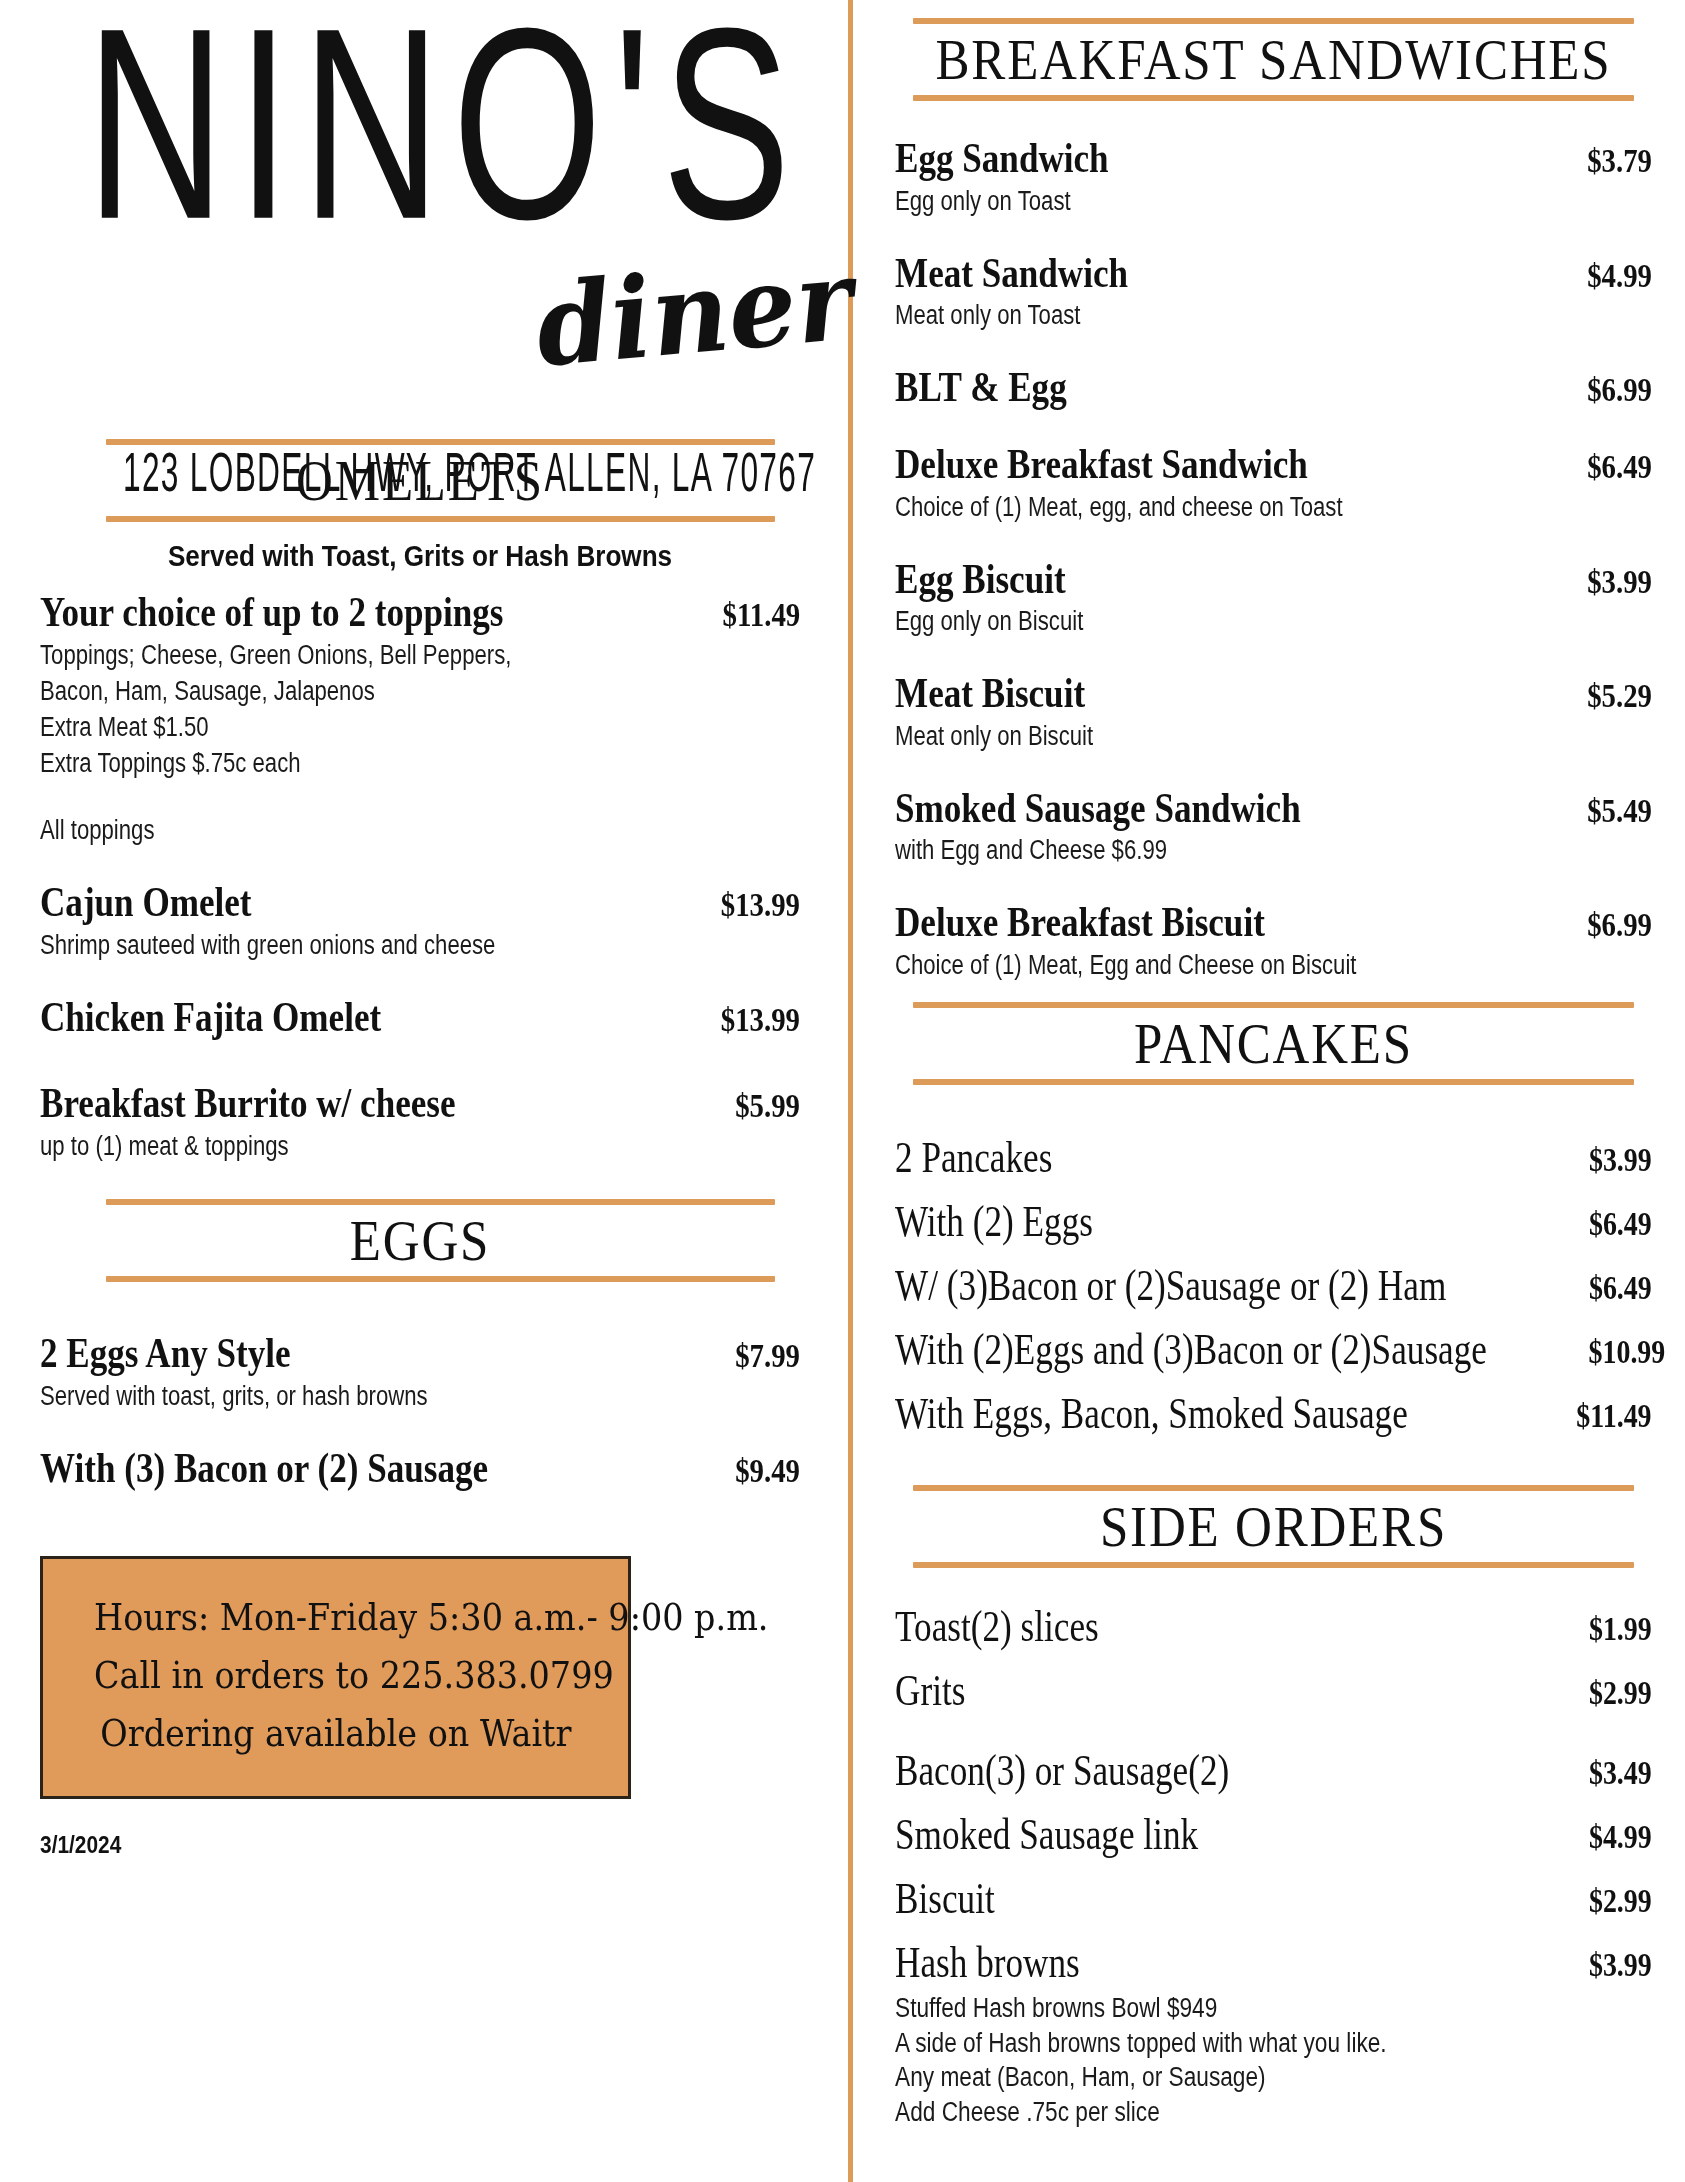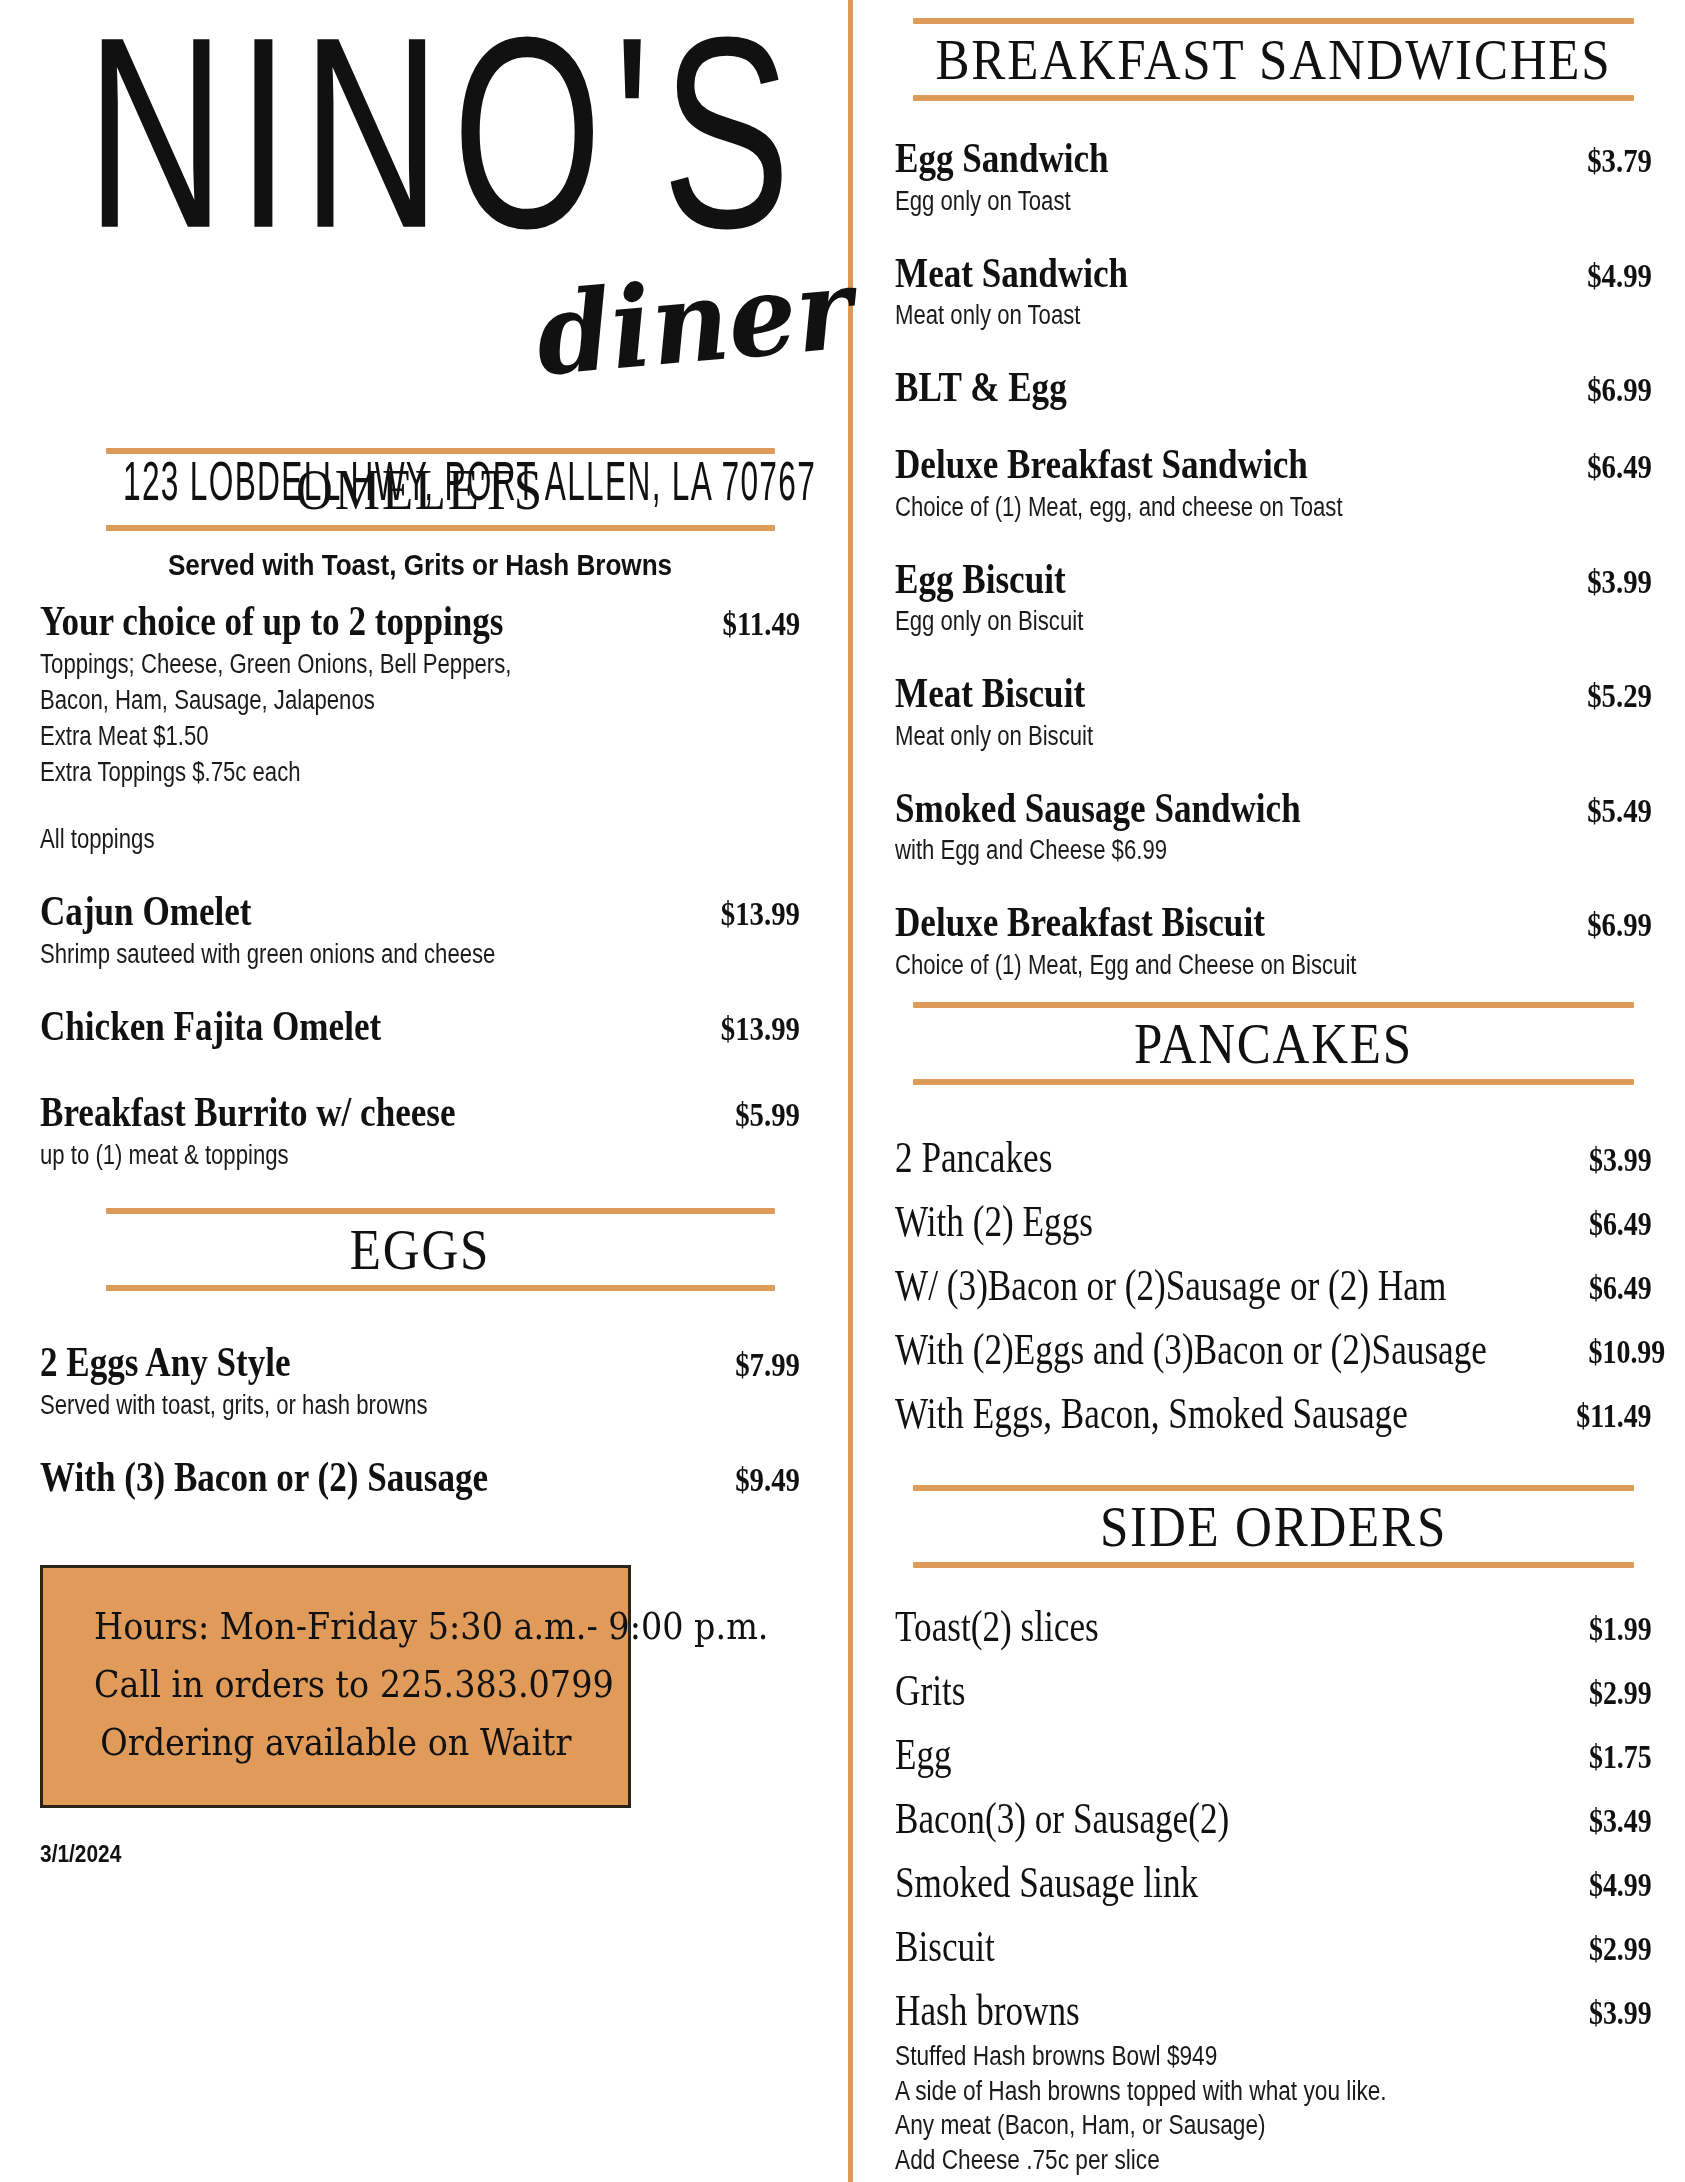--- a/index.html
+++ b/index.html
@@ -29,21 +29,21 @@
     height: 2182px;
     background: #dd9b5a;
   }
 
   
   .col-left {
     position: absolute;
     left: 0; top: 0;
     width: 848px;
     height: 2182px;
-    padding: 17px 48px 0 40px;
+    padding: 8px 48px 0 40px;
   }
   .col-right {
     position: absolute;
     left: 853px; top: 0;
     width: 832px;
     height: 2182px;
     padding: 0 33px 0 42px;
   }
 
   
@@ -444,24 +444,20 @@
       <div class="item">
         <span class="item-name">Toast(2) slices</span>
         <span class="item-price">$1.99</span>
       </div>
       <div class="gap-sm"></div>
       <div class="item">
         <span class="item-name">Grits</span>
         <span class="item-price">$2.99</span>
       </div>
       <div class="gap-sm"></div>
-      <div class="item">
-        <span class="item-name">Egg</span>
-        <span class="item-price">$1.75</span>
-      </div>
       <div class="gap-sm"></div>
       <div class="item">
         <span class="item-name">Bacon(3) or Sausage(2)</span>
         <span class="item-price">$3.49</span>
       </div>
       <div class="gap-sm"></div>
       <div class="item">
         <span class="item-name">Smoked Sausage link</span>
         <span class="item-price">$4.99</span>
       </div>

